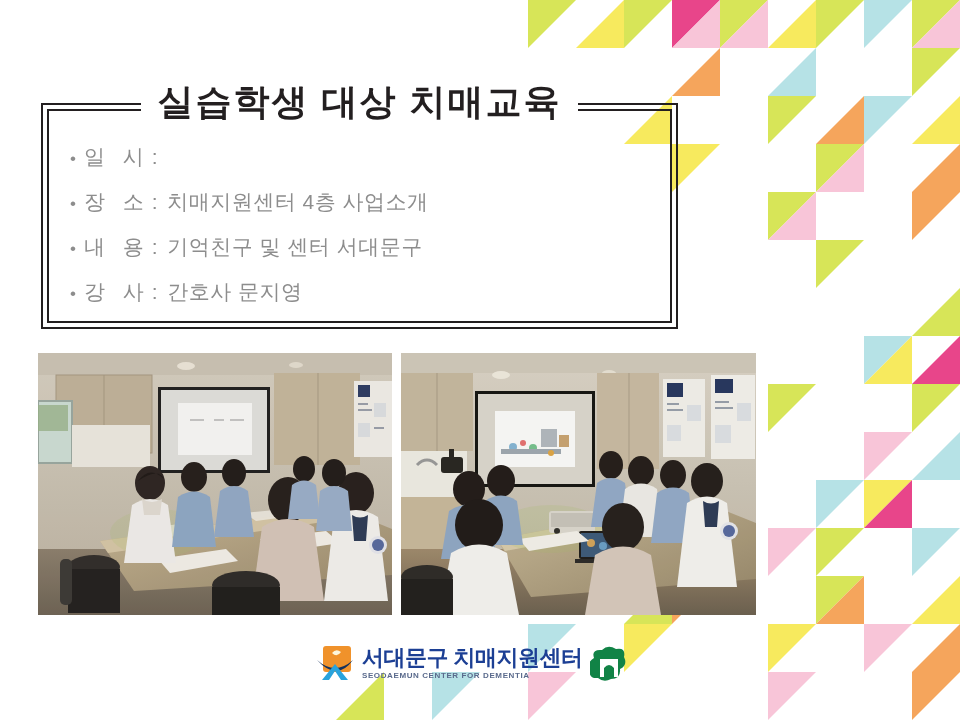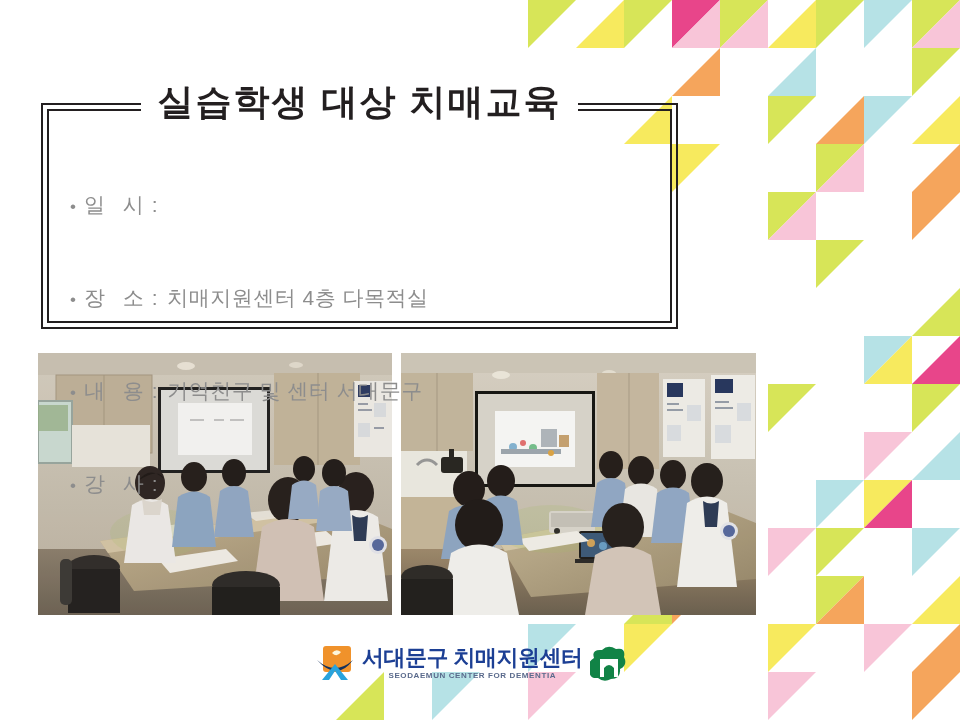--- a/index.html
+++ b/index.html
@@ -55,21 +55,20 @@
     white-space:nowrap;
   }
   .bullet-dot{
     width:14px;flex:0 0 14px;
     font-size:17px;line-height:1;color:#8d8d8d;
   }
   .bullet-label{
     display:inline-block;
     min-width:52px;
     letter-spacing:6px;
-    margin-top:48px;
   }
   .bullet-colon{padding:0 9px 0 2px;}
   .bullet-value{letter-spacing:0.5px;}
 
   
   .photo{position:absolute;overflow:hidden;background:#cfc9bd;}
   #photo-left{left:38px;top:353px;width:354px;height:262px;}
   #photo-right{left:401px;top:353px;width:355px;height:262px;}
 
   
@@ -79,21 +78,20 @@
   }
   .logo-mark{width:40px;height:38px;flex:0 0 40px;}
   .logo-text{display:flex;flex-direction:column;justify-content:center;line-height:1;}
   .logo-title{
     font-size:22px;font-weight:bold;color:#1c3f94;
     letter-spacing:-0.5px;white-space:nowrap;
   }
   .logo-sub{
     font-size:8px;font-weight:bold;color:#5a6a8c;
     letter-spacing:0.6px;white-space:nowrap;margin-top:3px;
-    text-align:center;
   }
   .logo-emblem{width:38px;height:38px;flex:0 0 38px;}
 </style>
 </head>
 <body>
 
 <div id="slide">
 
   <svg id="pattern" viewBox="0 0 960 720" width="960" height="720" aria-hidden="true">
       <polygon points="528,0 576,0 528,48" fill="#d7e558"></polygon>
@@ -175,34 +173,35 @@
     <div class="bullet-row">
       <span class="bullet-dot">•</span>
       <span class="bullet-label">일 시</span>
       <span class="bullet-colon">:</span>
     </div>
 
     <div class="bullet-row">
       <span class="bullet-dot">•</span>
       <span class="bullet-label">장 소</span>
       <span class="bullet-colon">:</span>
-      <span class="bullet-value">치매지원센터 4층 다목적실</span>
+      <span class="bullet-value">치매지원센터 4층 사업소개</span>
     </div>
 
     <div class="bullet-row">
       <span class="bullet-dot">•</span>
       <span class="bullet-label">내 용</span>
       <span class="bullet-colon">:</span>
       <span class="bullet-value">기억친구 및 센터 서대문구</span>
     </div>
 
     <div class="bullet-row">
       <span class="bullet-dot">•</span>
       <span class="bullet-label">강 사</span>
       <span class="bullet-colon">:</span>
+      <span class="bullet-value">간호사 문지영</span>
     </div>
 
   </div>
 
   <div class="photo" id="photo-left">
     <svg viewBox="0 0 354 262" width="354" height="262" preserveAspectRatio="none" aria-hidden="true">
       <defs>
         <linearGradient id="wallL" x1="0" y1="0" x2="0" y2="1">
           <stop offset="0" stop-color="#d9d2c4"></stop>
             <stop offset="1" stop-color="#bdb4a3"></stop>

